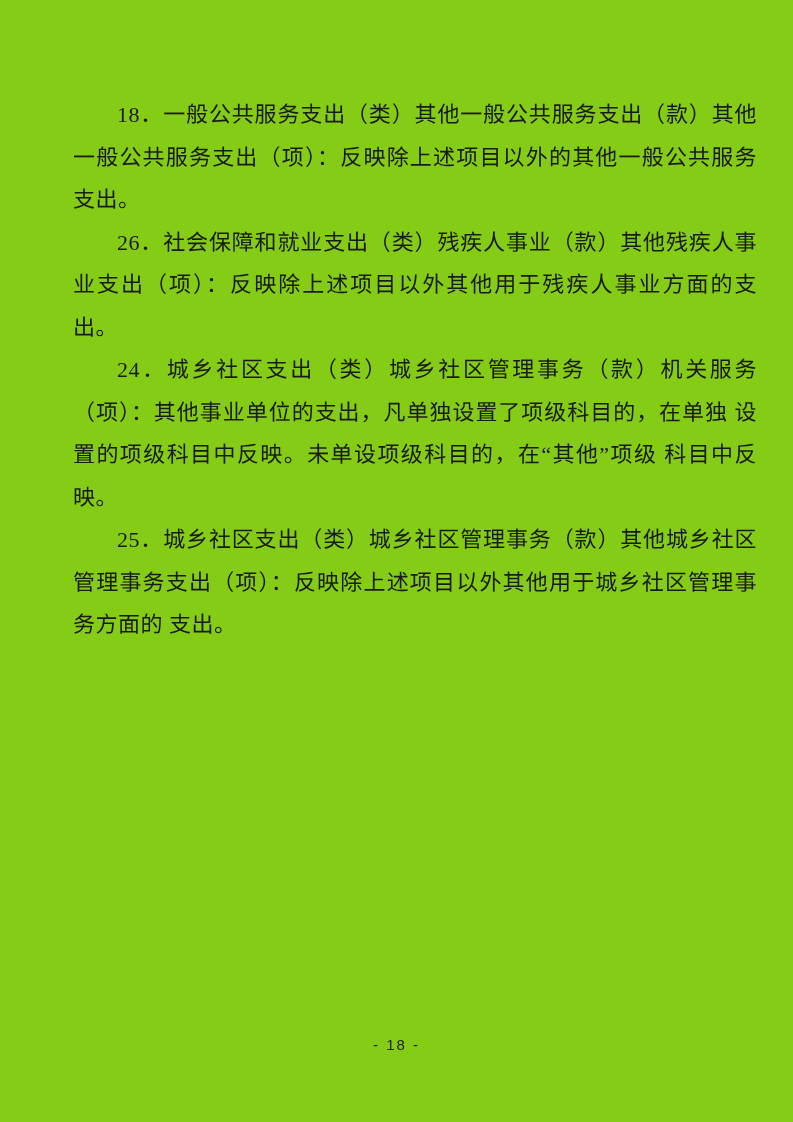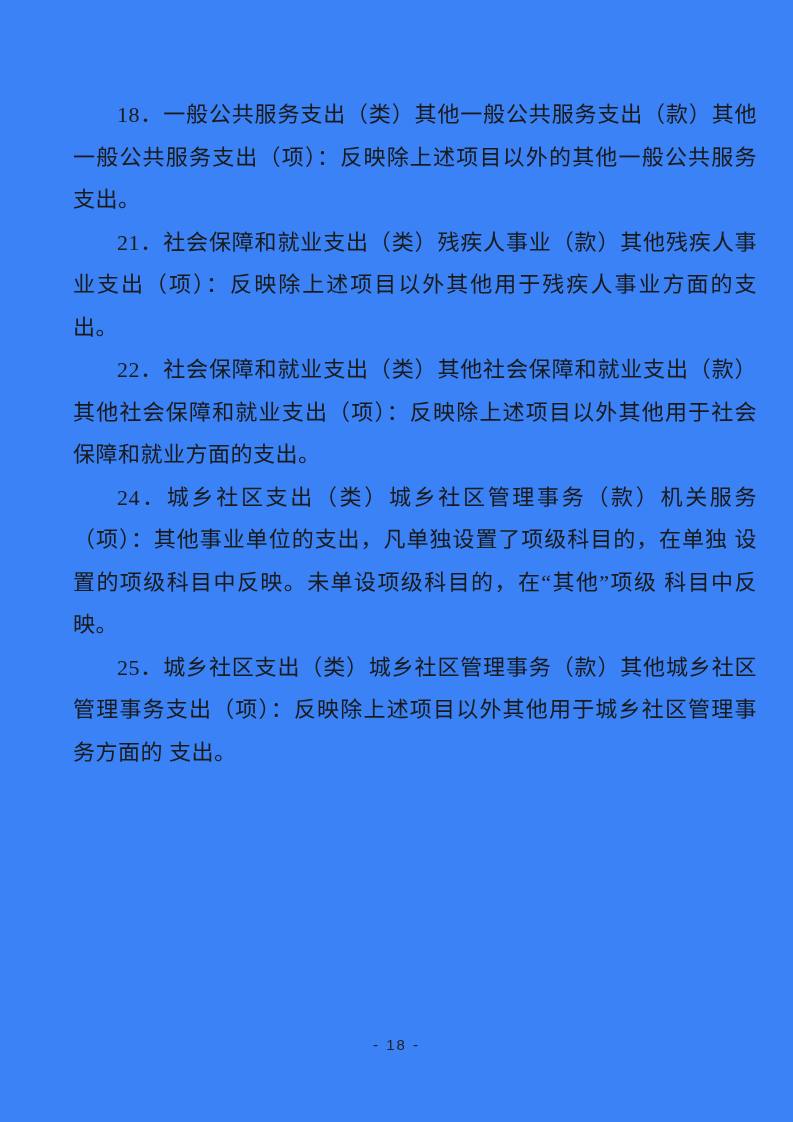--- a/index.html
+++ b/index.html
@@ -4,21 +4,21 @@
 <style>
   html, body {
     margin: 0;
     padding: 0;
     background: #ffffff;
   }
   .page {
     position: relative;
     width: 793px;
     height: 1122px;
-    background: #3b82f6;
+    background: #84cc16;
     overflow: hidden;
     font-family: "Liberation Serif", "DejaVu Serif", serif;
     color: #1a1a1a;
   }
   .content {
     position: absolute;
     left: 73px;
     top: 94px;
     width: 684px;
     font-size: 22px;
@@ -42,21 +42,20 @@
     color: #222222;
     letter-spacing: 2px;
   }
 </style>
 </head>
 <body>
 
 <div class="page">
   <div class="content">
     <p class="para">18．一般公共服务支出（类）其他一般公共服务支出（款）其他一般公共服务支出（项）：反映除上述项目以外的其他一般公共服务支出。</p>
-    <p class="para">21．社会保障和就业支出（类）残疾人事业（款）其他残疾人事业支出（项）：反映除上述项目以外其他用于残疾人事业方面的支出。</p>
-    <p class="para">22．社会保障和就业支出（类）其他社会保障和就业支出（款）其他社会保障和就业支出（项）：反映除上述项目以外其他用于社会保障和就业方面的支出。</p>
+    <p class="para">26．社会保障和就业支出（类）残疾人事业（款）其他残疾人事业支出（项）：反映除上述项目以外其他用于残疾人事业方面的支出。</p>
     <p class="para">24．城乡社区支出（类）城乡社区管理事务（款）机关服务（项）：其他事业单位的支出，凡单独设置了项级科目的，在单独 设置的项级科目中反映。未单设项级科目的，在“其他”项级 科目中反映。</p>
     <p class="para">25．城乡社区支出（类）城乡社区管理事务（款）其他城乡社区管理事务支出（项）：反映除上述项目以外其他用于城乡社区管理事务方面的 支出。</p>
   </div>
   <div class="footer">
     <span>- 18 -</span>
   </div>
 </div>
 
 </body></html>

